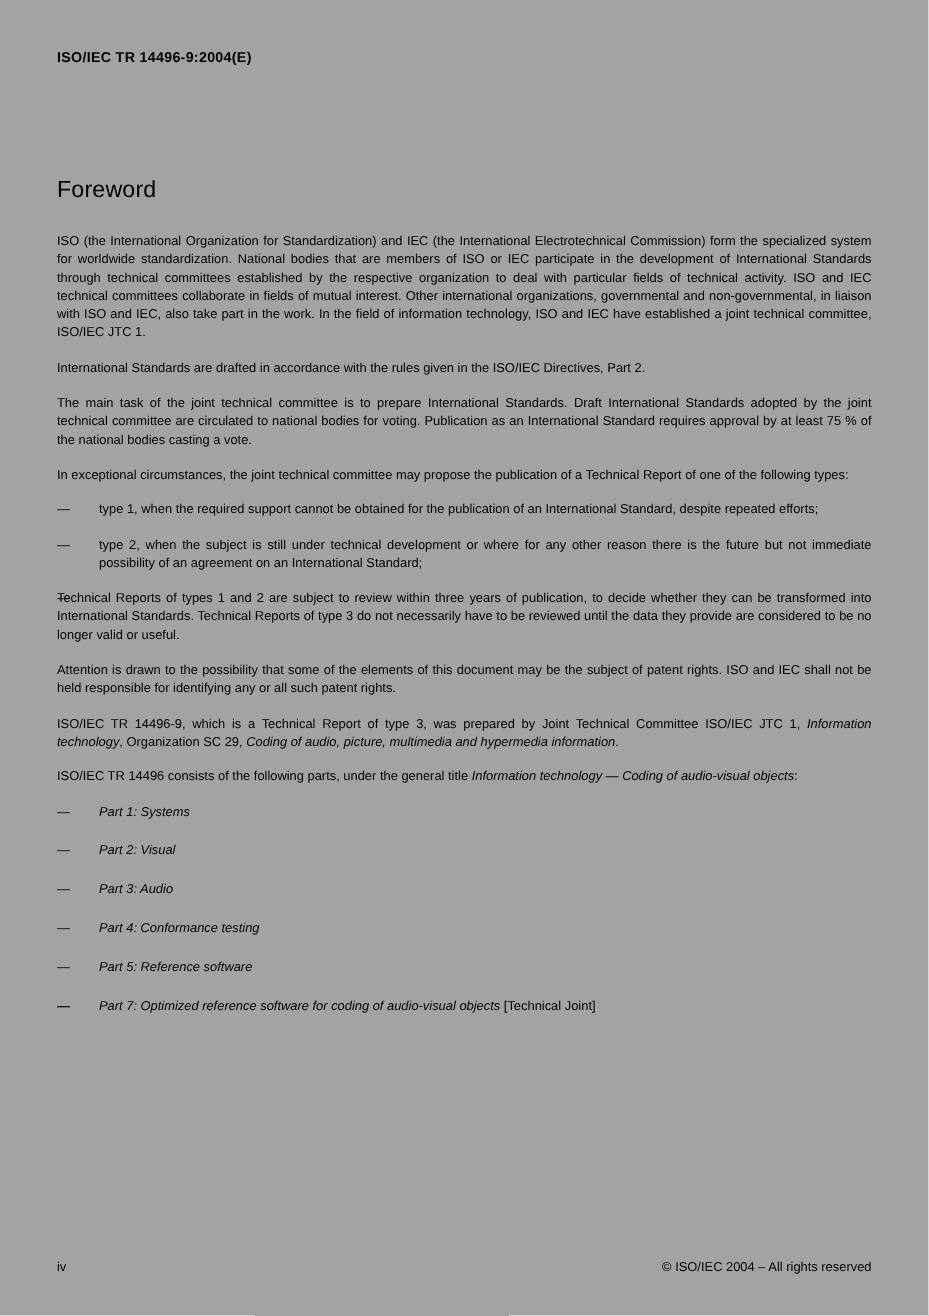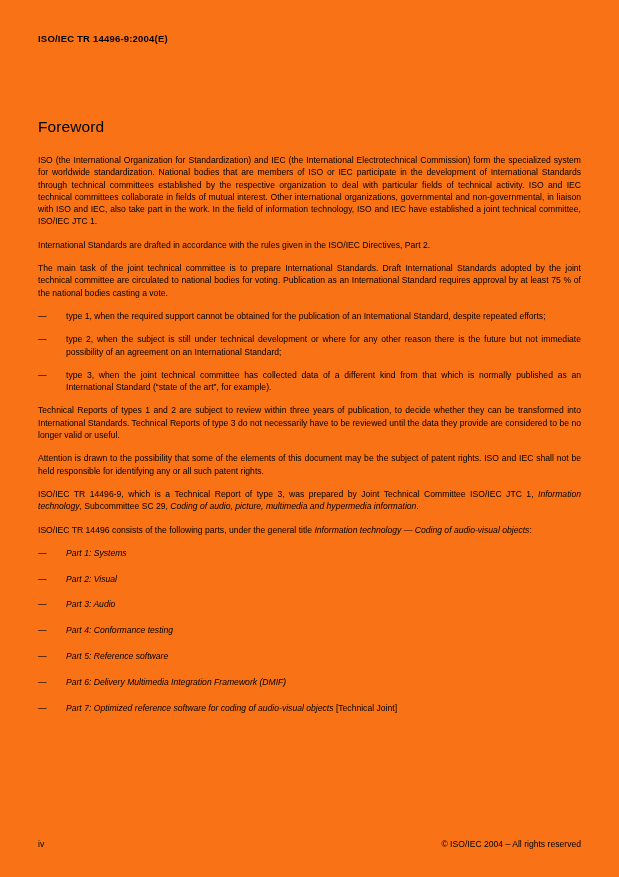--- a/index.html
+++ b/index.html
@@ -8,21 +8,21 @@
     background: #ffffff;
   }
   body {
     font-family: "Liberation Sans", sans-serif;
     color: #000000;
   }
   .page {
     position: relative;
     width: 619px;
     height: 877px;
-    background: #f97316;
+    background: #a3a3a3;
     overflow: hidden;
   }
   .header {
     position: absolute;
     top: 33px;
     left: 38px;
     font-size: 9.5px;
     font-weight: bold;
     letter-spacing: 0.2px;
   }
@@ -100,38 +100,38 @@
 
   <div class="header">ISO/IEC TR 14496-9:2004(E)</div>
 
   <div class="content">
 
     <h1 class="foreword-title">Foreword</h1>
 
     <p class="para">ISO (the International Organization for Standardization) and IEC (the International Electrotechnical Commission) form the specialized system for worldwide standardization. National bodies that are members of ISO or IEC participate in the development of International Standards through technical committees established by the respective organization to deal with particular fields of technical activity. ISO and IEC technical committees collaborate in fields of mutual interest. Other international organizations, governmental and non-governmental, in liaison with ISO and IEC, also take part in the work. In the field of information technology, ISO and IEC have established a joint technical committee, ISO/IEC JTC 1.</p>
     <p class="para">International Standards are drafted in accordance with the rules given in the ISO/IEC Directives, Part 2.</p>
     <p class="para">The main task of the joint technical committee is to prepare International Standards. Draft International Standards adopted by the joint technical committee are circulated to national bodies for voting. Publication as an International Standard requires approval by at least 75 % of the national bodies casting a vote.</p>
+    <p class="para">In exceptional circumstances, the joint technical committee may propose the publication of a Technical Report of one of the following types:</p>
 
     <div class="dash-item">
       <span class="dash">—</span>
       <span>type 1, when the required support cannot be obtained for the publication of an International Standard, despite repeated efforts;</span>
     </div>
     <div class="dash-item">
       <span class="dash">—</span>
       <span>type 2, when the subject is still under technical development or where for any other reason there is the future but not immediate possibility of an agreement on an International Standard;</span>
     </div>
     <div class="dash-item">
       <span class="dash">—</span>
-      <span>type 3, when the joint technical committee has collected data of a different kind from that which is normally published as an International Standard (“state of the art”, for example).</span>
     </div>
 
     <p class="para">Technical Reports of types 1 and 2 are subject to review within three years of publication, to decide whether they can be transformed into International Standards. Technical Reports of type 3 do not necessarily have to be reviewed until the data they provide are considered to be no longer valid or useful.</p>
     <p class="para">Attention is drawn to the possibility that some of the elements of this document may be the subject of patent rights. ISO and IEC shall not be held responsible for identifying any or all such patent rights.</p>
 
-    <p class="para"><span>ISO/IEC TR 14496-9, which is a Technical Report of type 3, was prepared by Joint Technical Committee ISO/IEC JTC 1, </span><span class="ital">Information technology</span><span>, Subcommittee SC 29, </span><span class="ital">Coding of audio, picture, multimedia and hypermedia information</span><span>.</span></p>
+    <p class="para"><span>ISO/IEC TR 14496-9, which is a Technical Report of type 3, was prepared by Joint Technical Committee ISO/IEC JTC 1, </span><span class="ital">Information technology</span><span>, Organization SC 29, </span><span class="ital">Coding of audio, picture, multimedia and hypermedia information</span><span>.</span></p>
 
     <p class="para"><span>ISO/IEC TR 14496 consists of the following parts, under the general title </span><span class="ital">Information technology — Coding of audio-visual objects</span><span>:</span></p>
 
     <div class="part-item">
       <span class="dash">—</span>
       <span class="ital">Part 1: Systems</span><span></span>
     </div>
     <div class="part-item">
       <span class="dash">—</span>
       <span class="ital">Part 2: Visual</span><span></span>
@@ -143,21 +143,21 @@
     <div class="part-item">
       <span class="dash">—</span>
       <span class="ital">Part 4: Conformance testing</span><span></span>
     </div>
     <div class="part-item">
       <span class="dash">—</span>
       <span class="ital">Part 5: Reference software</span><span></span>
     </div>
     <div class="part-item">
       <span class="dash">—</span>
-      <span class="ital">Part 6: Delivery Multimedia Integration Framework (DMIF)</span><span></span>
+      <span></span>
     </div>
     <div class="part-item">
       <span class="dash">—</span>
       <span class="ital">Part 7: Optimized reference software for coding of audio-visual objects</span><span> [Technical Joint]</span>
     </div>
 
   </div>
 
   <div class="footer clearfix">
     <div class="page-num">iv</div>

